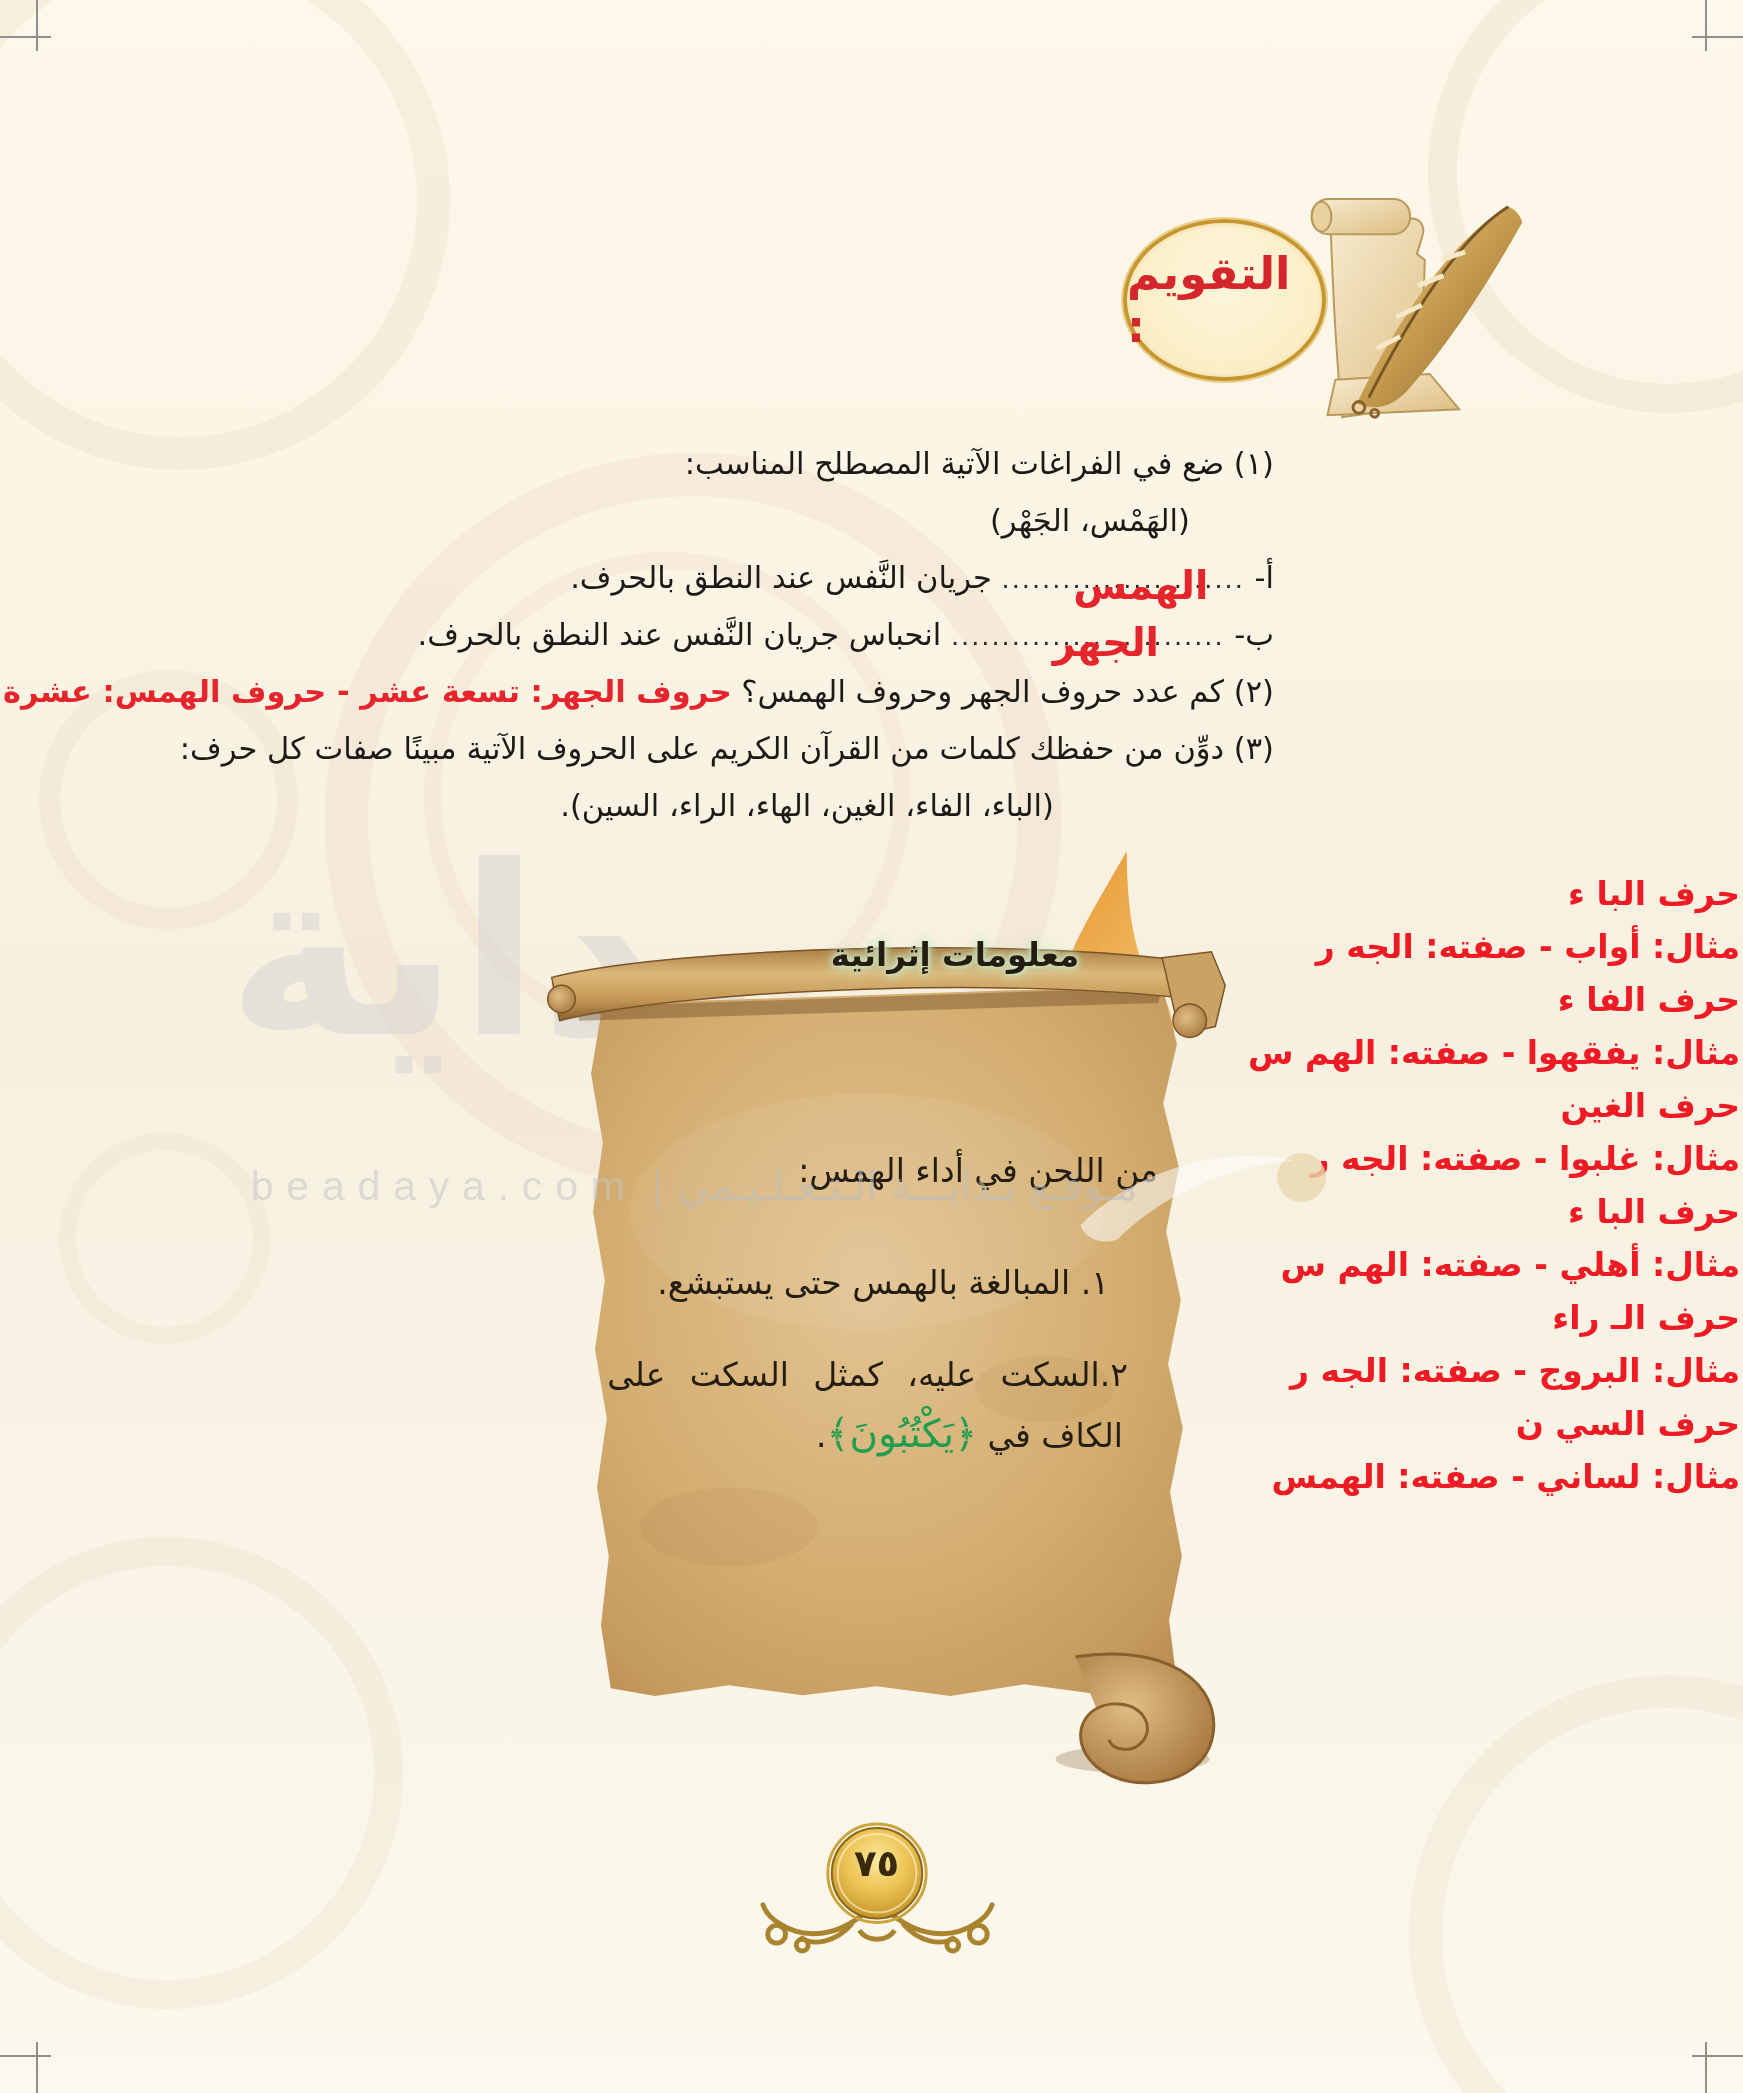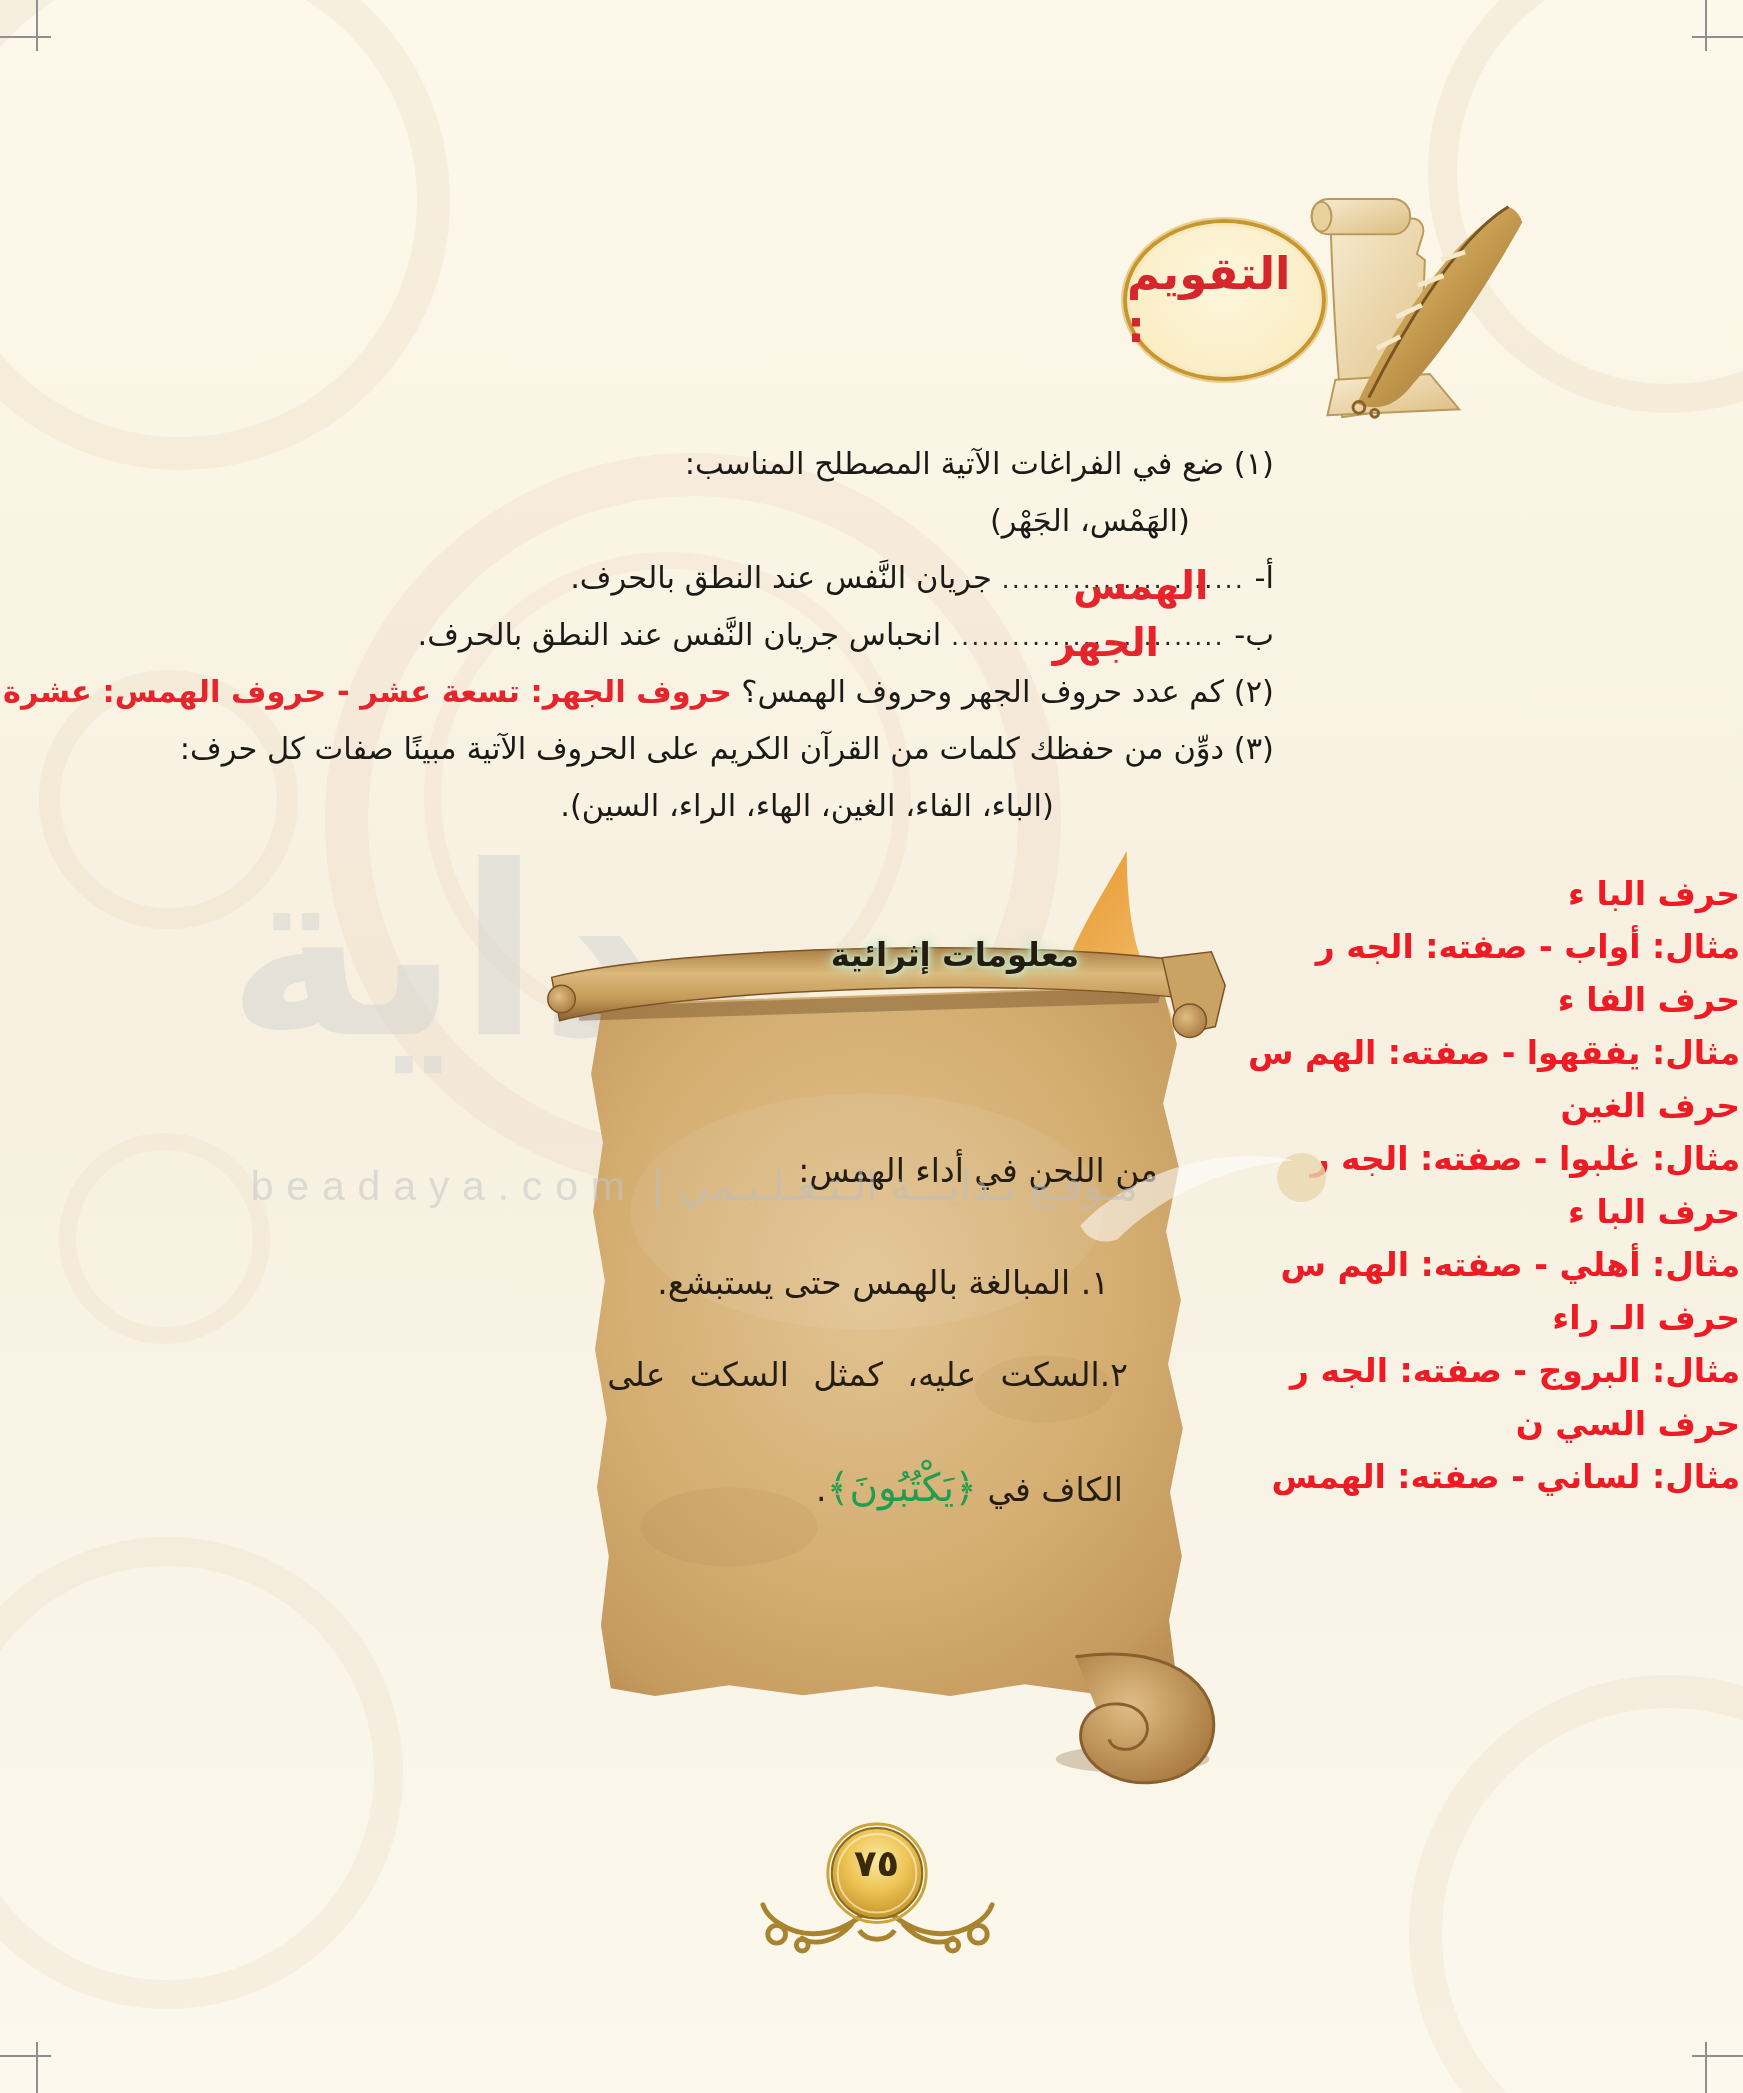--- a/index.html
+++ b/index.html
@@ -54,21 +54,21 @@
   .scrollwrap{position:absolute;left:532px;top:916px;width:704px;height:872px;z-index:2;}
   .scroll-label{
     position:absolute;left:827px;top:936px;width:256px;text-align:center;z-index:3;
     color:#241c10;font-weight:bold;font-size:32.5px;
     text-shadow:0 0 4.9px #cdeccd,0 0 9.9px #cdeccd,0 0 15.8px #bfe4bf;
   }
   .scroll-text{position:absolute;direction:rtl;text-align:right;color:#241e12;font-size:33px;z-index:3;white-space:nowrap;}
   #s-intro{right:586px;top:1151px;}
   #s-item1{right:635px;top:1263px;}
   #s-item2{right:616px;top:1355px;word-spacing:13.8px;}
-  #s-item3{right:621px;top:1465px;}
+  #s-item3{right:621px;top:1411px;}
   .quran{color:#1e9e4e;font-size:39px;}
   
   .wm-logo{
     position:absolute;left:227px;top:835px;z-index:1;direction:rtl;
     font-size:236px;line-height:1;font-weight:bold;color:#d4d4d4;opacity:.5;pointer-events:none;
   }
   .wm-line{
     position:absolute;left:251px;top:1162px;width:887px;z-index:4;direction:rtl;text-align:left;
     font-size:41px;color:#bdbdbd;opacity:.55;pointer-events:none;white-space:nowrap;
   }

